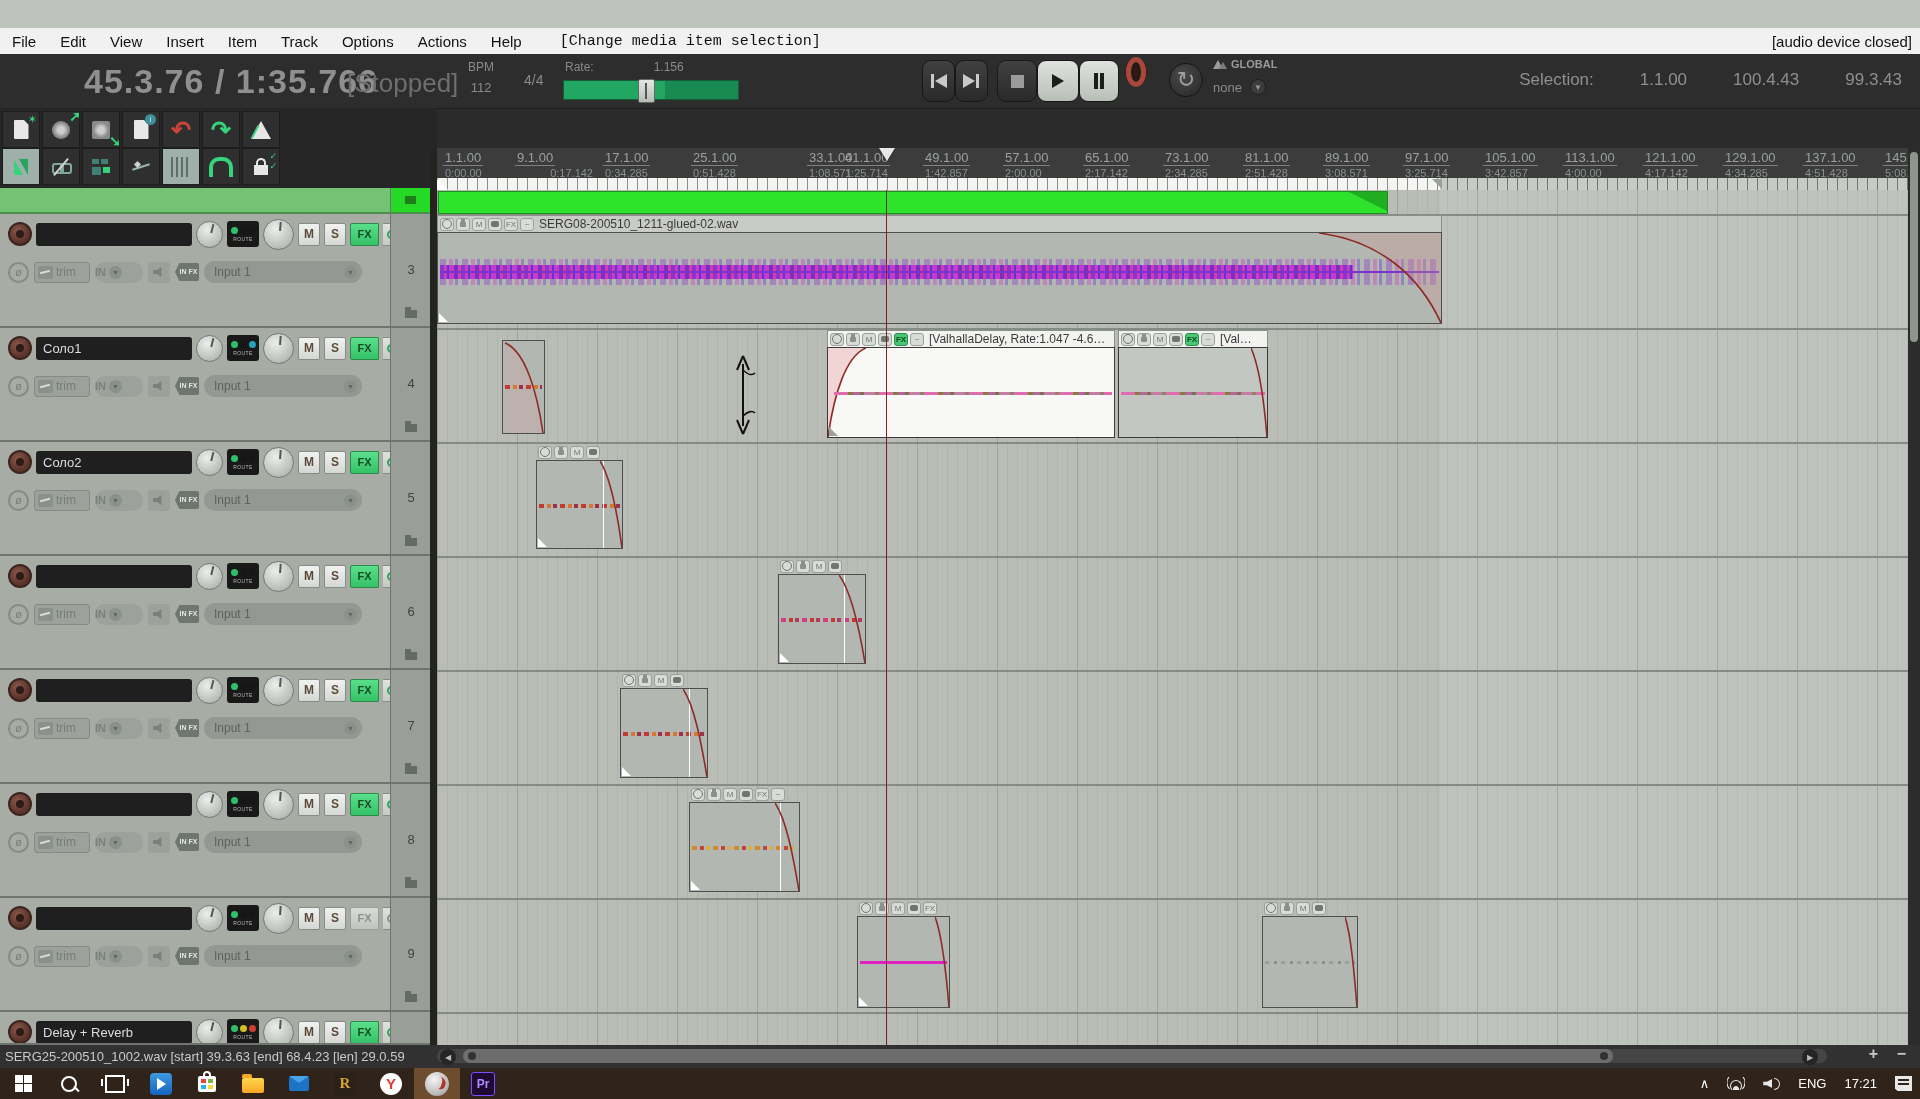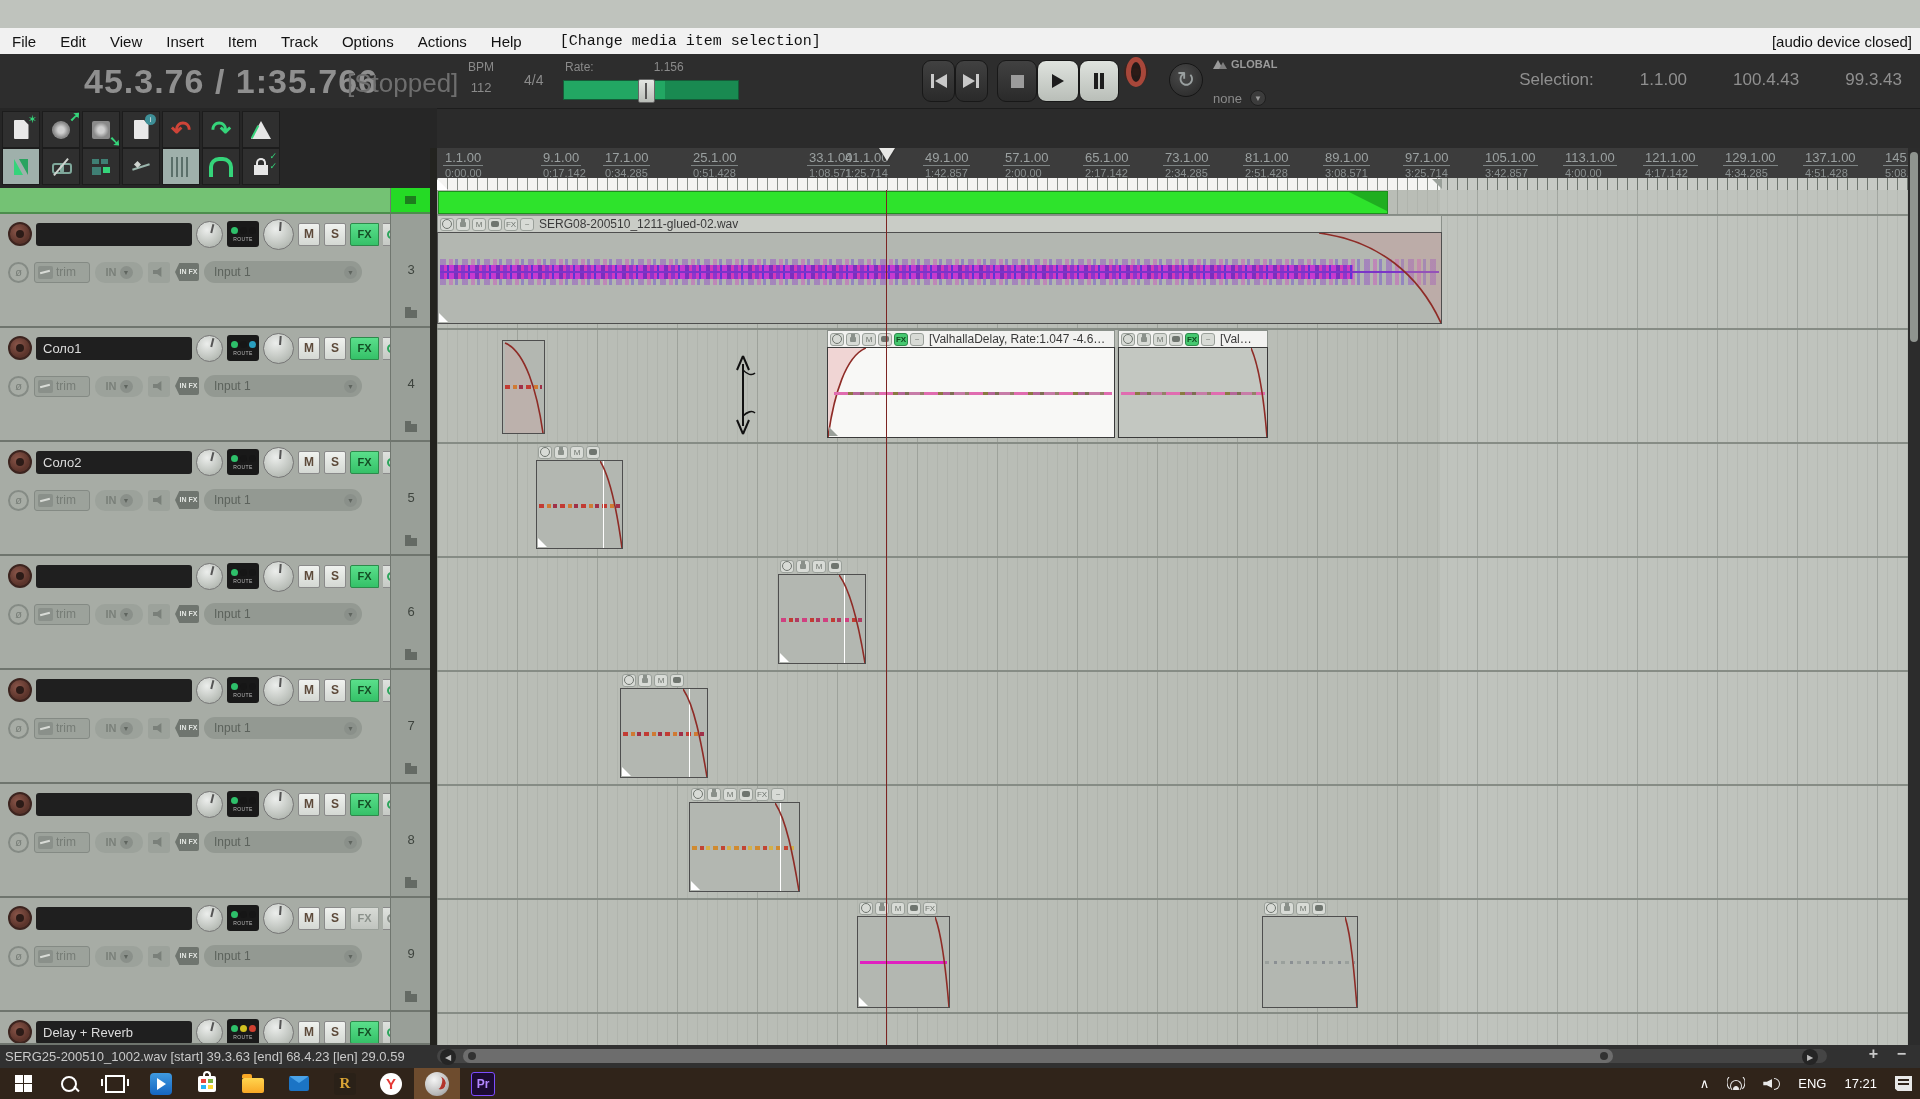--- a/index.html
+++ b/index.html
@@ -51,21 +51,21 @@
     background:radial-gradient(circle at 40% 35%,#4a4a4a,#262626);border:1px solid #161616;
     display:flex;align-items:center;justify-content:center;}
   .recring{width:20px;height:20px;border-radius:50%;border:5px solid #a8473a;background:#241a18;}
   .circbtn.rec{background:radial-gradient(circle at 40% 35%,#7d4a3c,#4e2c24);}
   .loopg{color:#9aa0a0;font-size:22px;line-height:22px;}
   .globalbox{position:absolute;left:1213px;top:4px;width:70px;}
   .globalrow{display:flex;align-items:center;gap:4px;color:#9a9a9a;font-size:11px;font-weight:bold;}
   .mountain{width:14px;height:10px;position:relative;}
   .mountain::before{content:'';position:absolute;left:0;bottom:0;border-left:5px solid transparent;border-right:5px solid transparent;border-bottom:9px solid #9a9a9a;}
   .mountain::after{content:'';position:absolute;left:6px;bottom:0;border-left:4px solid transparent;border-right:4px solid transparent;border-bottom:7px solid #7d7d7d;}
-  .nonerow{display:flex;align-items:center;gap:8px;margin-top:20px;font-size:13px;color:#8a8a8a;}
+  .nonerow{display:flex;align-items:center;gap:8px;margin-top:9px;font-size:13px;color:#8a8a8a;}
   .ddcirc{width:14px;height:14px;border-radius:50%;background:#3c3c3c;border:1px solid #1f1f1f;
     display:flex;align-items:center;justify-content:center;color:#9a9a9a;font-size:8px;}
   .selbox{position:absolute;right:18px;top:16px;display:flex;gap:46px;font-size:17px;color:#8f8f8f;}
 
   
   .toolzone{position:absolute;left:0;top:108px;width:437px;height:80px;background:#262626;}
   .topdark{position:absolute;left:437px;top:108px;width:1483px;height:40px;background:#2b2b2b;border-top:1px solid #1d1d1d;}
   .tbrow{position:absolute;left:2px;display:flex;gap:2px;}
   .tbtn{width:36px;height:35px;background:#2f2f2f;border:1px solid #1c1c1c;display:flex;align-items:center;justify-content:center;position:relative;}
   .tbtn.on{background:#9fb0ab;}
@@ -178,21 +178,21 @@
   .fxbtn.off{background:linear-gradient(#d8dbd6,#c0c4bf);color:#8a908a;border-color:#9aa09a;}
   .pwbtn{width:17px;height:21px;background:linear-gradient(#dfe2de,#c6cac5);border:1px solid #8a8a8a;border-left:none;border-radius:0 2px 2px 0;
     display:flex;align-items:center;justify-content:center;flex:none;}
   .pwglyph{width:9px;height:9px;border:2px solid #2da55c;border-radius:50%;position:relative;box-sizing:border-box;}
   .pwbtn.off .pwglyph{border-color:#8a908a;}
   .phase{width:17px;height:17px;border-radius:50%;border:2px solid #858b85;color:#777d77;font-size:11px;display:flex;align-items:center;justify-content:center;flex:none;}
   .trimbtn{width:56px;height:21px;background:#9ca29b;border:1px solid #848a84;border-radius:3px;display:flex;align-items:center;gap:3px;padding:0 3px;
     font-size:12px;color:#767c76;flex:none;box-sizing:border-box;}
   .trimenv{width:15px;height:13px;background:#8a908a;border-radius:2px;position:relative;flex:none;}
   .trimenv::after{content:'';position:absolute;left:2px;top:5px;width:10px;height:2px;background:#d8dbd6;transform:rotate(-14deg);}
-  .inbtn{width:48px;height:21px;border-radius:10px;background:#9ca29b;display:flex;align-items:center;justify-content:center;gap:3px;
+  .inbtn{width:48px;height:21px;border-radius:10px;background:#9ca29b;display:flex;align-items:center;gap:3px;
     font-size:11px;font-weight:bold;color:#7a807a;flex:none;}
   .smdd{width:13px;height:13px;border-radius:50%;background:#8a908a;color:#5f655f;font-size:7px;display:flex;align-items:center;justify-content:center;}
   .monbtn{width:22px;height:21px;border-radius:3px;background:#9ca29b;display:flex;align-items:center;justify-content:center;flex:none;}
   .spk{width:12px;height:10px;background:#7a807a;clip-path:polygon(0 30%,35% 30%,70% 0,70% 100%,35% 70%,0 70%);}
   .infxchip{width:21px;height:18px;background:#6f756f;border-radius:2px;color:#e3e6e2;font-size:7px;font-weight:bold;line-height:8px;
     display:flex;align-items:center;justify-content:center;text-align:center;flex:none;clip-path:polygon(18% 0,100% 0,100% 100%,18% 100%,0 50%);padding-left:3px;}
   .inputpill{width:158px;height:22px;border-radius:11px;background:#939992;display:flex;align-items:center;flex:none;
     font-size:12px;color:#5c625c;padding:0 5px 0 10px;box-sizing:border-box;justify-content:space-between;}
   .minigreen{position:absolute;left:0;top:188px;width:390px;height:24px;background:#74c274;border-bottom:2px solid #4d8d4d;}
   .minigreen-num{position:absolute;left:390px;top:188px;width:40px;height:24px;background:#25da25;border-bottom:2px solid #4d8d4d;border-left:1px solid #70766f;}
@@ -388,21 +388,21 @@
     </div>
   </div>
   <div class="topdark"></div>
 
   <div class="ruler">
     <div style="position:absolute;left:6px;top:0;">
         <div class="rlab" style="left: 0px;">
           <span class="rm">1.1.00</span>
           <span class="rt">0:00.00</span>
         </div>
-        <div class="rlab" style="left: 98px;">
+        <div class="rlab" style="left: 72px; text-align: right;">
           <span class="rm">9.1.00</span>
           <span class="rt">0:17.142</span>
         </div>
         <div class="rlab" style="left: 160px;">
           <span class="rm">17.1.00</span>
           <span class="rt">0:34.285</span>
         </div>
         <div class="rlab" style="left: 248px;">
           <span class="rm">25.1.00</span>
           <span class="rt">0:51.428</span>

